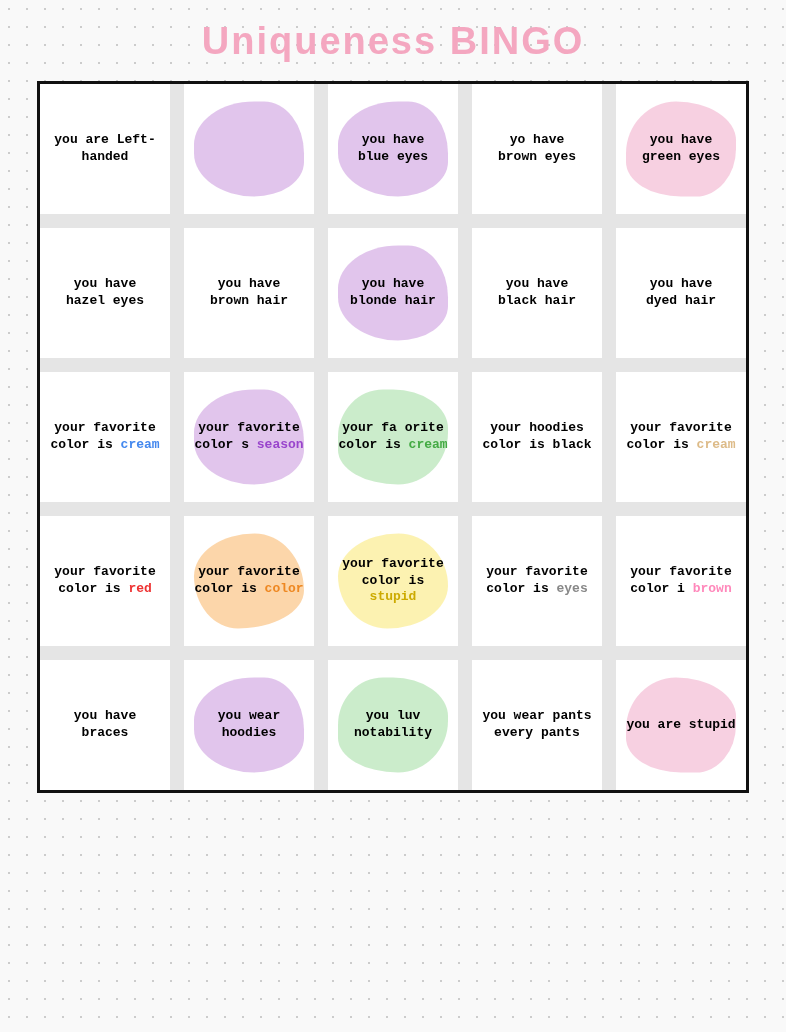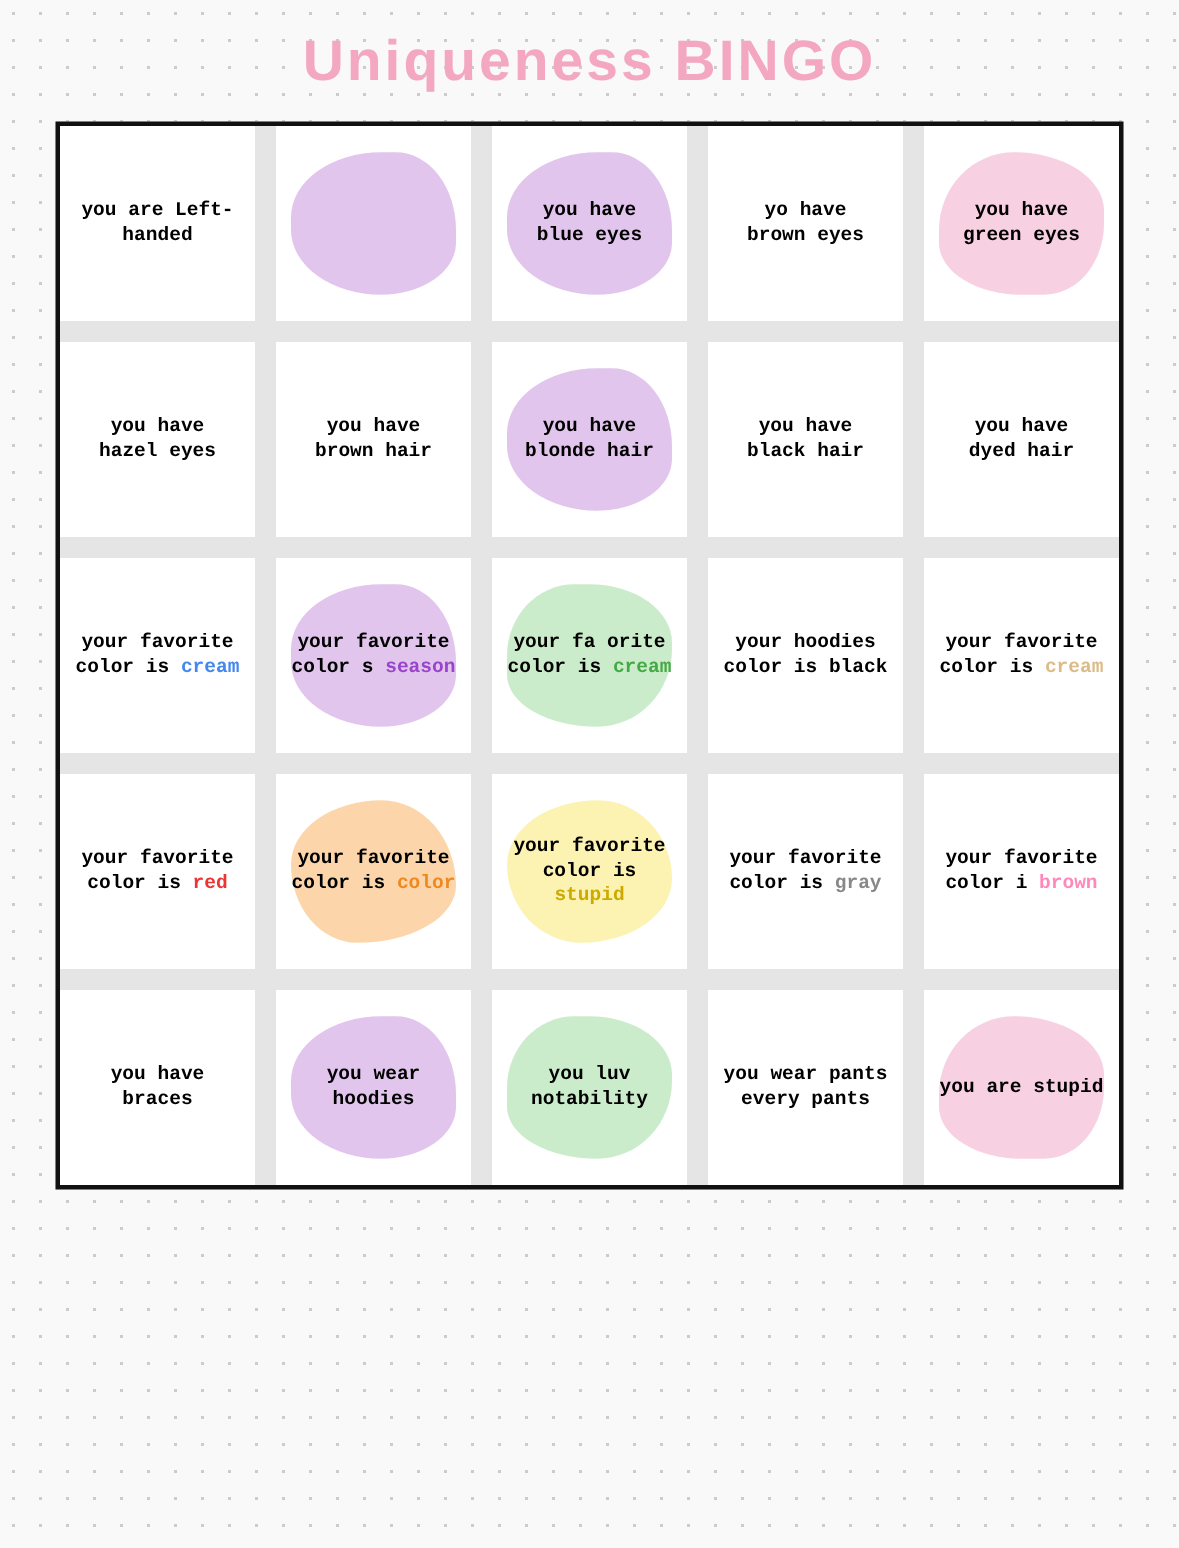--- a/index.html
+++ b/index.html
@@ -186,21 +186,21 @@
   </div>
   <div class="bingo-cell">
     <div class="blob blob-orange"></div>
     <span class="cell-text">your favorite color is <span class="color-orange">color</span></span>
   </div>
   <div class="bingo-cell">
     <div class="blob blob-yellow"></div>
     <span class="cell-text">your favorite color is <span class="color-yellow">stupid</span></span>
   </div>
   <div class="bingo-cell">
-    <span class="cell-text">your favorite color is <span class="color-gray">gray</span></span>
+    <span class="cell-text">your favorite color is <span class="color-gray">eyes</span></span>
   </div>
   <div class="bingo-cell">
     <span class="cell-text">your favorite color i <span class="color-pink">brown</span></span>
   </div>
 
   <div class="bingo-cell">
     <span class="cell-text">you have<br>braces</span>
   </div>
   <div class="bingo-cell">
     <div class="blob blob-purple"></div>

